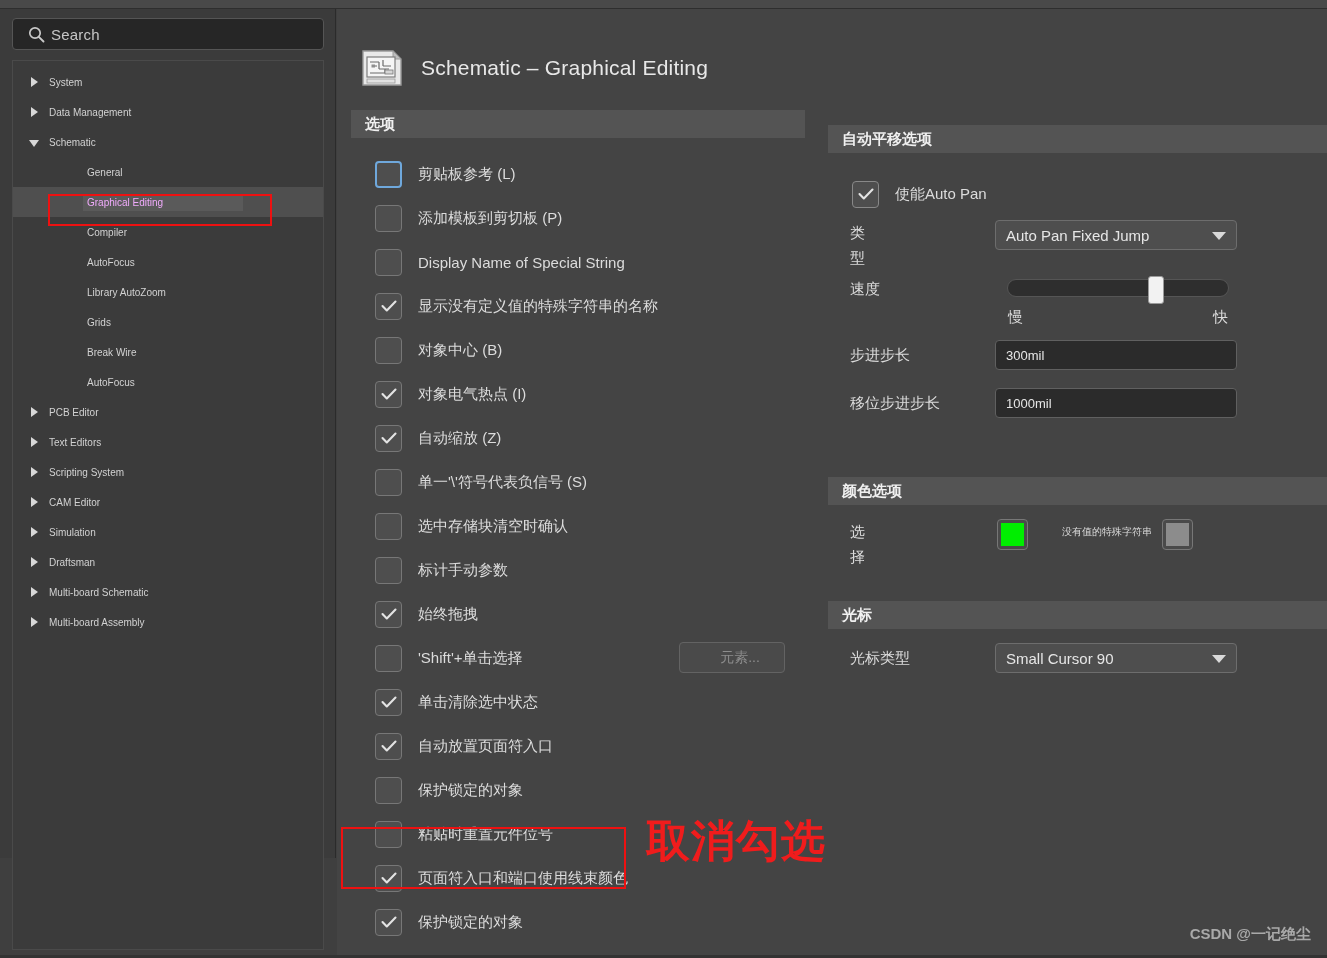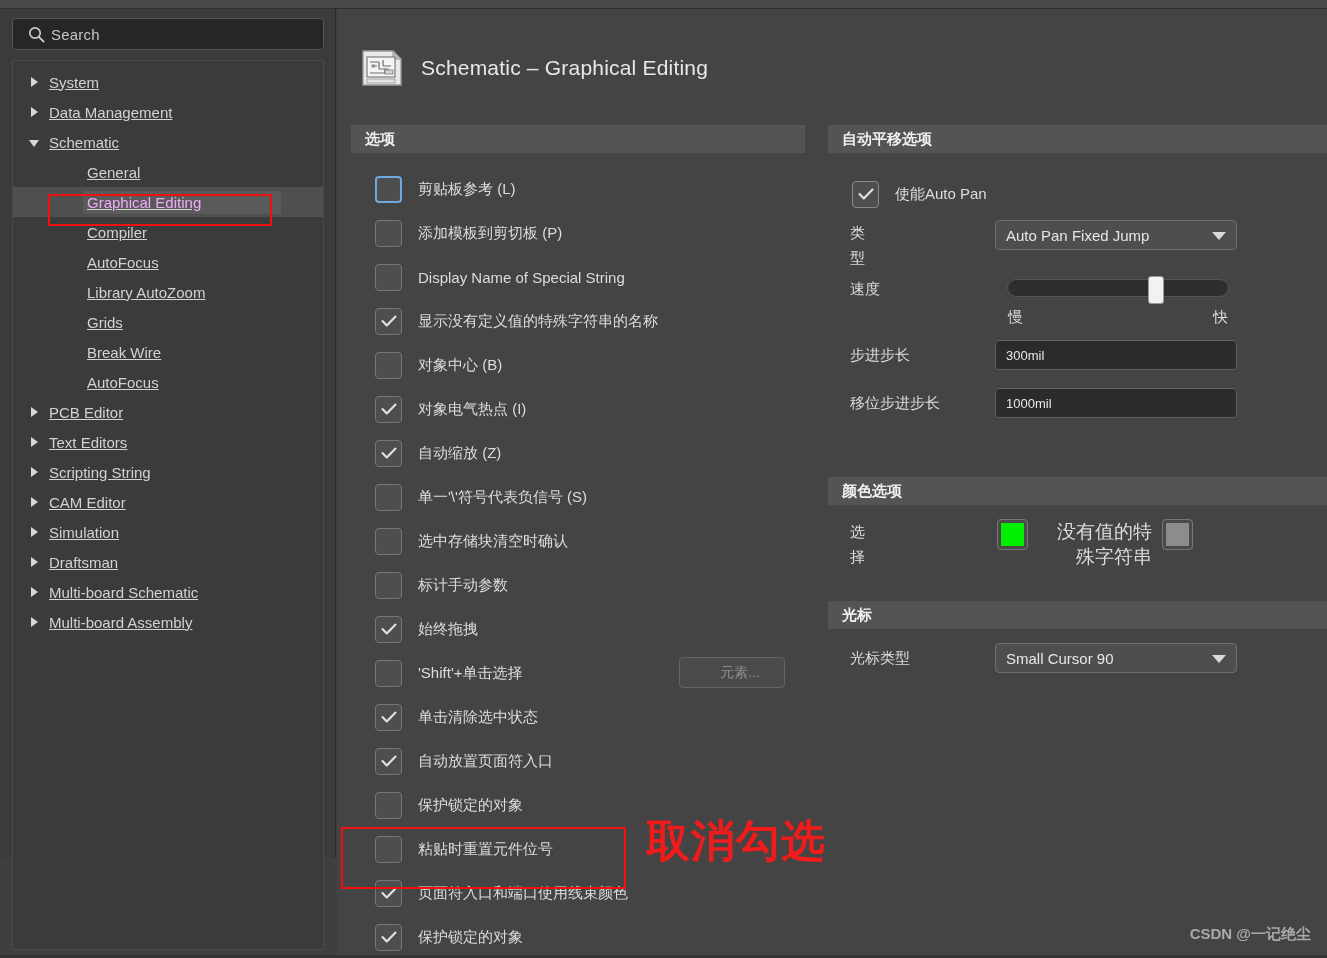--- a/index.html
+++ b/index.html
@@ -57,24 +57,23 @@
     border: 1px solid #4a4a4a;
     box-sizing: border-box;
     padding-top: 6px;
     overflow: hidden;
   }
   .tree-row {
     position: relative;
     height: 30px;
     display: flex; align-items: center;
     color: #d2d2d2;
-    font-size: 15px;
+    font-size: 10px;
     white-space: nowrap;
     cursor: default;
-    text-decoration: underline;
   }
   .tree-row .arrow {
     width: 14px; height: 14px;
     margin-left: 14px; margin-right: 8px;
     flex: none;
     display:flex; align-items:center; justify-content:center;
   }
   .tree-row .arrow.none { visibility: hidden; }
   .tri-right {
     width: 0; height: 0;
@@ -123,21 +122,21 @@
     width: 42px; height: 38px;
     flex: none;
   }
   .page-title {
     color: #e8e8e8;
     font-size: 21px;
     margin-left: 18px;
     letter-spacing: .2px;
   }
 
-  .col-left  { position: absolute; left: 14px;  top: 116px; width: 454px; }
+  .col-left  { position: absolute; left: 14px;  top: 101px; width: 454px; }
   .col-right { position: absolute; left: 491px; top: 116px; width: 499px; }
 
   .group-head {
     height: 28px;
     background: #545454;
     color: #f0f0f0;
     font-size: 15px;
     font-weight: bold;
     display: flex; align-items: center;
     padding-left: 14px;
@@ -383,21 +382,21 @@
         <div class="tree-row">
           <span class="arrow">
             <i class="tri-right"></i>
           </span>
           <span class="label">Text Editors</span>
         </div>
         <div class="tree-row">
           <span class="arrow">
             <i class="tri-right"></i>
           </span>
-          <span class="label">Scripting String</span>
+          <span class="label">Scripting System</span>
         </div>
         <div class="tree-row">
           <span class="arrow">
             <i class="tri-right"></i>
           </span>
           <span class="label">CAM Editor</span>
         </div>
         <div class="tree-row">
           <span class="arrow">
             <i class="tri-right"></i>
@@ -604,21 +603,21 @@
         </div>
       </div>
 
       <div>
         <div class="group-head">颜色选项</div>
         <div class="pane-body" style="height:82px;position:relative;">
           <span class="field-label wrapped" style="top:14px;">选择</span>
           <span class="color-swatch" style="left:169px;top:14px;">
             <i id="sw-sel" style="background: rgb(0, 238, 0);"></i>
           </span>
-          <span style="position:absolute;left:222px;top:14px;width:102px;color:#dcdcdc;font-size:19px;text-align:right;line-height:25px;">没有值的特殊字符串</span>
+          <span style="position:absolute;left:222px;top:14px;width:102px;color:#dcdcdc;font-size:10px;text-align:right;line-height:25px;">没有值的特殊字符串</span>
           <span class="color-swatch" style="left:334px;top:14px;">
             <i id="sw-nov" style="background: rgb(140, 140, 140);"></i>
           </span>
         </div>
       </div>
 
       <div>
         <div class="group-head">光标</div>
         <div class="pane-body" style="height:70px;position:relative;">
           <span class="field-label" style="top:20px;">光标类型</span>

